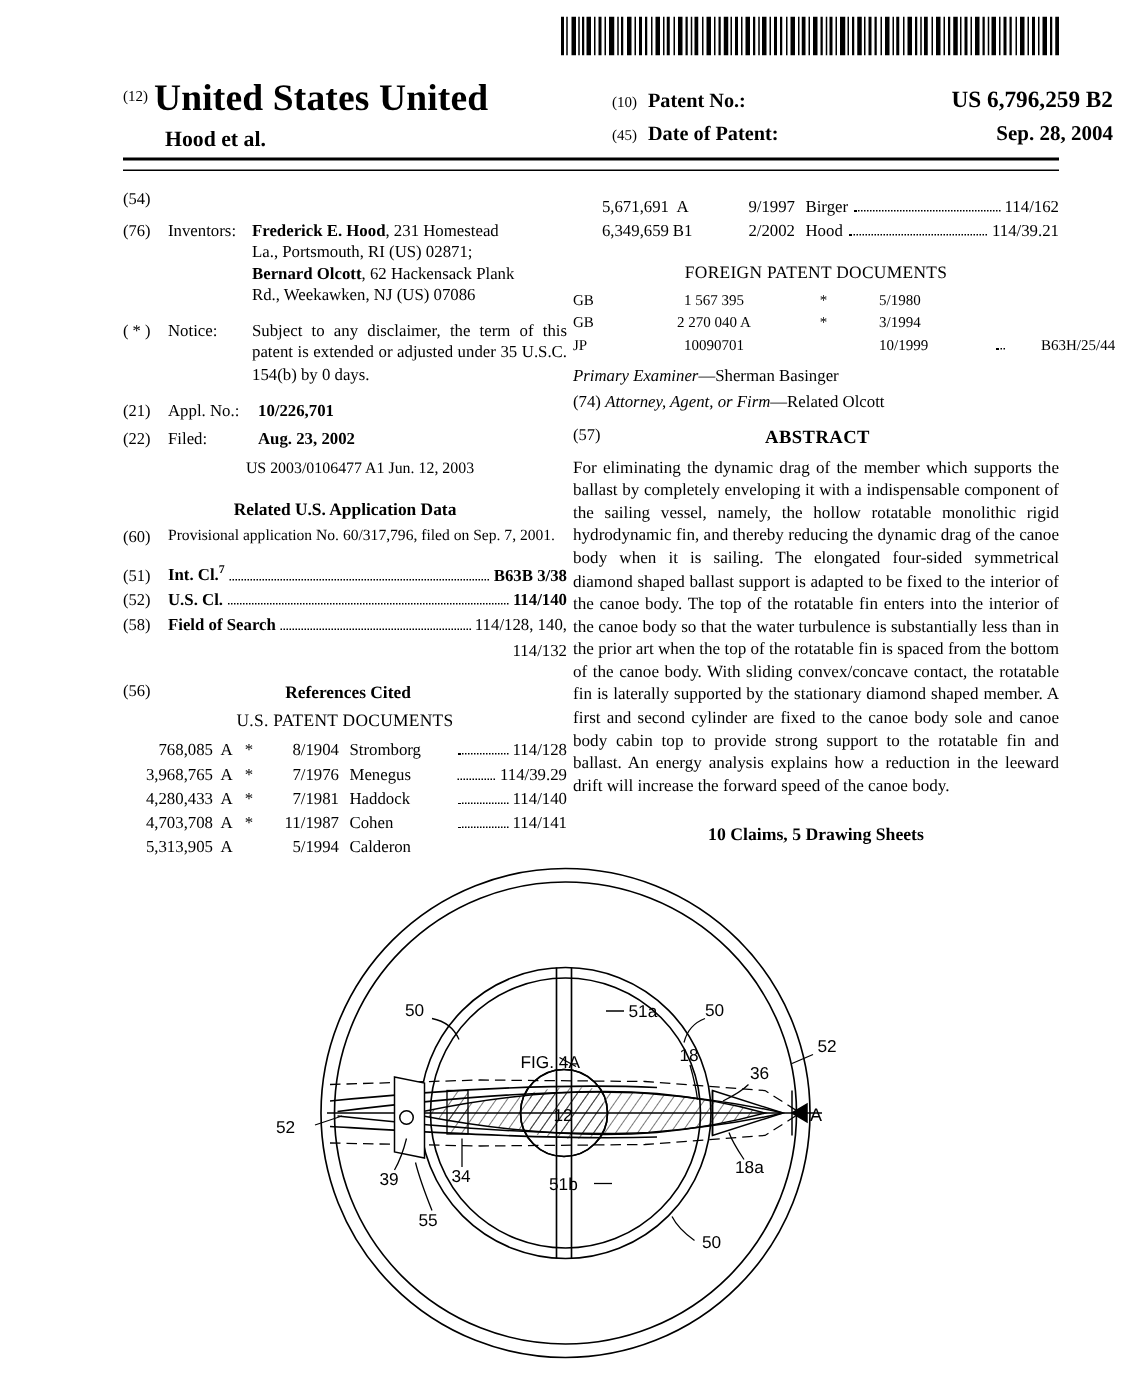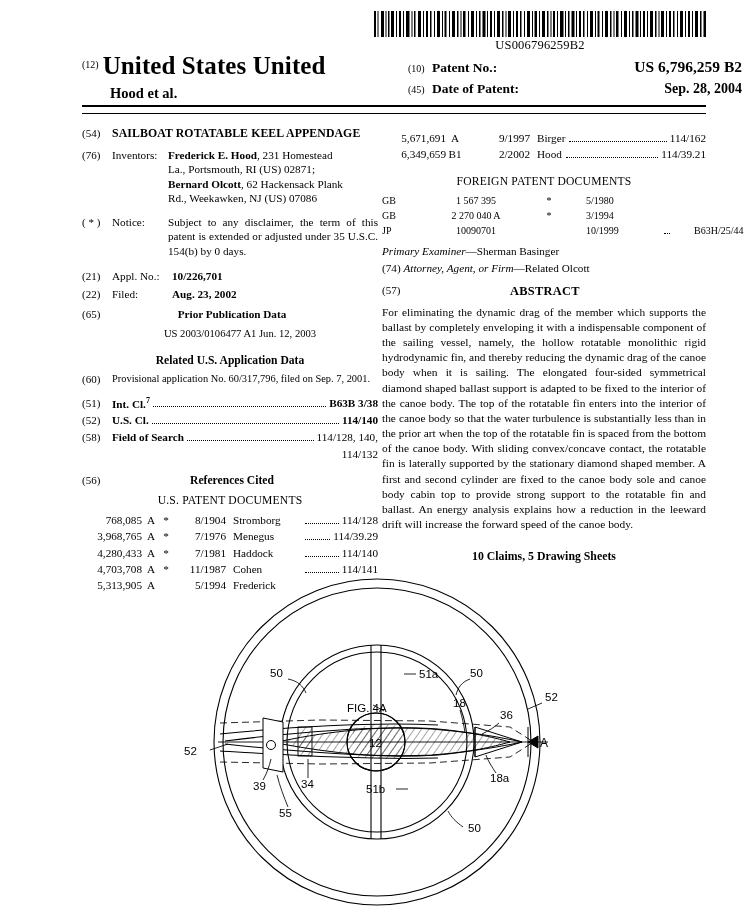--- a/index.html
+++ b/index.html
@@ -351,21 +351,20 @@
           <rect x="303" y="0" width="1" height="26"></rect>
         <rect x="306" y="0" width="3" height="26"></rect>
           <rect x="311" y="0" width="1" height="26"></rect>
         <rect x="314" y="0" width="2" height="26"></rect>
           <rect x="318" y="0" width="1" height="26"></rect>
         <rect x="321" y="0" width="3" height="26"></rect>
           <rect x="326" y="0" width="1.5" height="26"></rect>
         <rect x="329.5" y="0" width="2.5" height="26"></rect>
       </g>
     </svg>
-    <div class="barcode-num">US006796259B2</div>
   </div>
 
   <div class="hdr-left">
     <div>
       <span class="hdr-code">(12)</span>
       <span class="hdr-title">United States United</span>
     </div>
     <div class="hdr-sub">Hood et al.</div>
   </div>
 
@@ -382,21 +381,20 @@
     </div>
   </div>
 
   <div class="rule rule-top"></div>
   <div class="rule rule-mid"></div>
 
   <div class="col-left">
 
     <div class="ent">
       <span class="num">(54)</span>
-      <span class="body title54">SAILBOAT ROTATABLE KEEL APPENDAGE</span>
     </div>
 
     <div class="ent" style="margin-top:6px">
       <span class="num">(76)</span>
       <span class="lab">Inventors:</span>
       <span class="body tight">
         <span class="b">Frederick E. Hood</span><span>, 231 Homestead</span><br>
         <span>La., Portsmouth, RI (US) 02871;</span><br>
         <span class="b">Bernard Olcott</span><span>, 62 Hackensack Plank</span><br>
         <span>Rd., Weekawken, NJ (US) 07086</span>
@@ -414,24 +412,20 @@
       <span class="lab" style="width:60px">Appl. No.:</span>
       <span class="body b">10/226,701</span>
     </div>
 
     <div class="ent" style="margin-top:4px">
       <span class="num">(22)</span>
       <span class="lab" style="width:60px">Filed:</span>
       <span class="body b">Aug. 23, 2002</span>
     </div>
 
-    <div class="ent" style="margin-top:5px">
-      <span class="num">(65)</span>
-      <span class="body b" style="text-align:center;padding-right:26px">Prior Publication Data</span>
-    </div>
     <div style="text-align:center;padding-left:20px;margin-top:5px;font-size:10.6px">US 2003/0106477 A1 Jun. 12, 2003</div>
 
     <div class="sec-title" style="margin-top:12px">Related U.S. Application Data</div>
     <div class="ent">
       <span class="num">(60)</span>
       <span class="body" style="text-align:justify;font-size:10.4px;line-height:1.3">Provisional application No. 60/317,796, filed on Sep. 7, 2001.</span>
     </div>
 
     <div style="margin-top:9px">
       <div class="leader">
@@ -497,21 +491,21 @@
         <span class="c-date">11/1987</span>
         <span class="c-name">Cohen</span>
         <span class="c-dots"></span>
         <span class="c-cls">114/141</span>
       </div>
       <div class="cite-row">
         <span class="c-num">5,313,905</span>
         <span class="c-kind">A</span>
         <span class="c-star"></span>
         <span class="c-date">5/1994</span>
-        <span class="c-name">Frederick</span>
+        <span class="c-name">Calderon</span>
         <span class="c-dots hidden"></span>
         <span class="c-cls"></span>
       </div>
     </div>
   </div>
 
   <div class="col-right">
 
     <div class="cites">
       <div class="cite-row">

